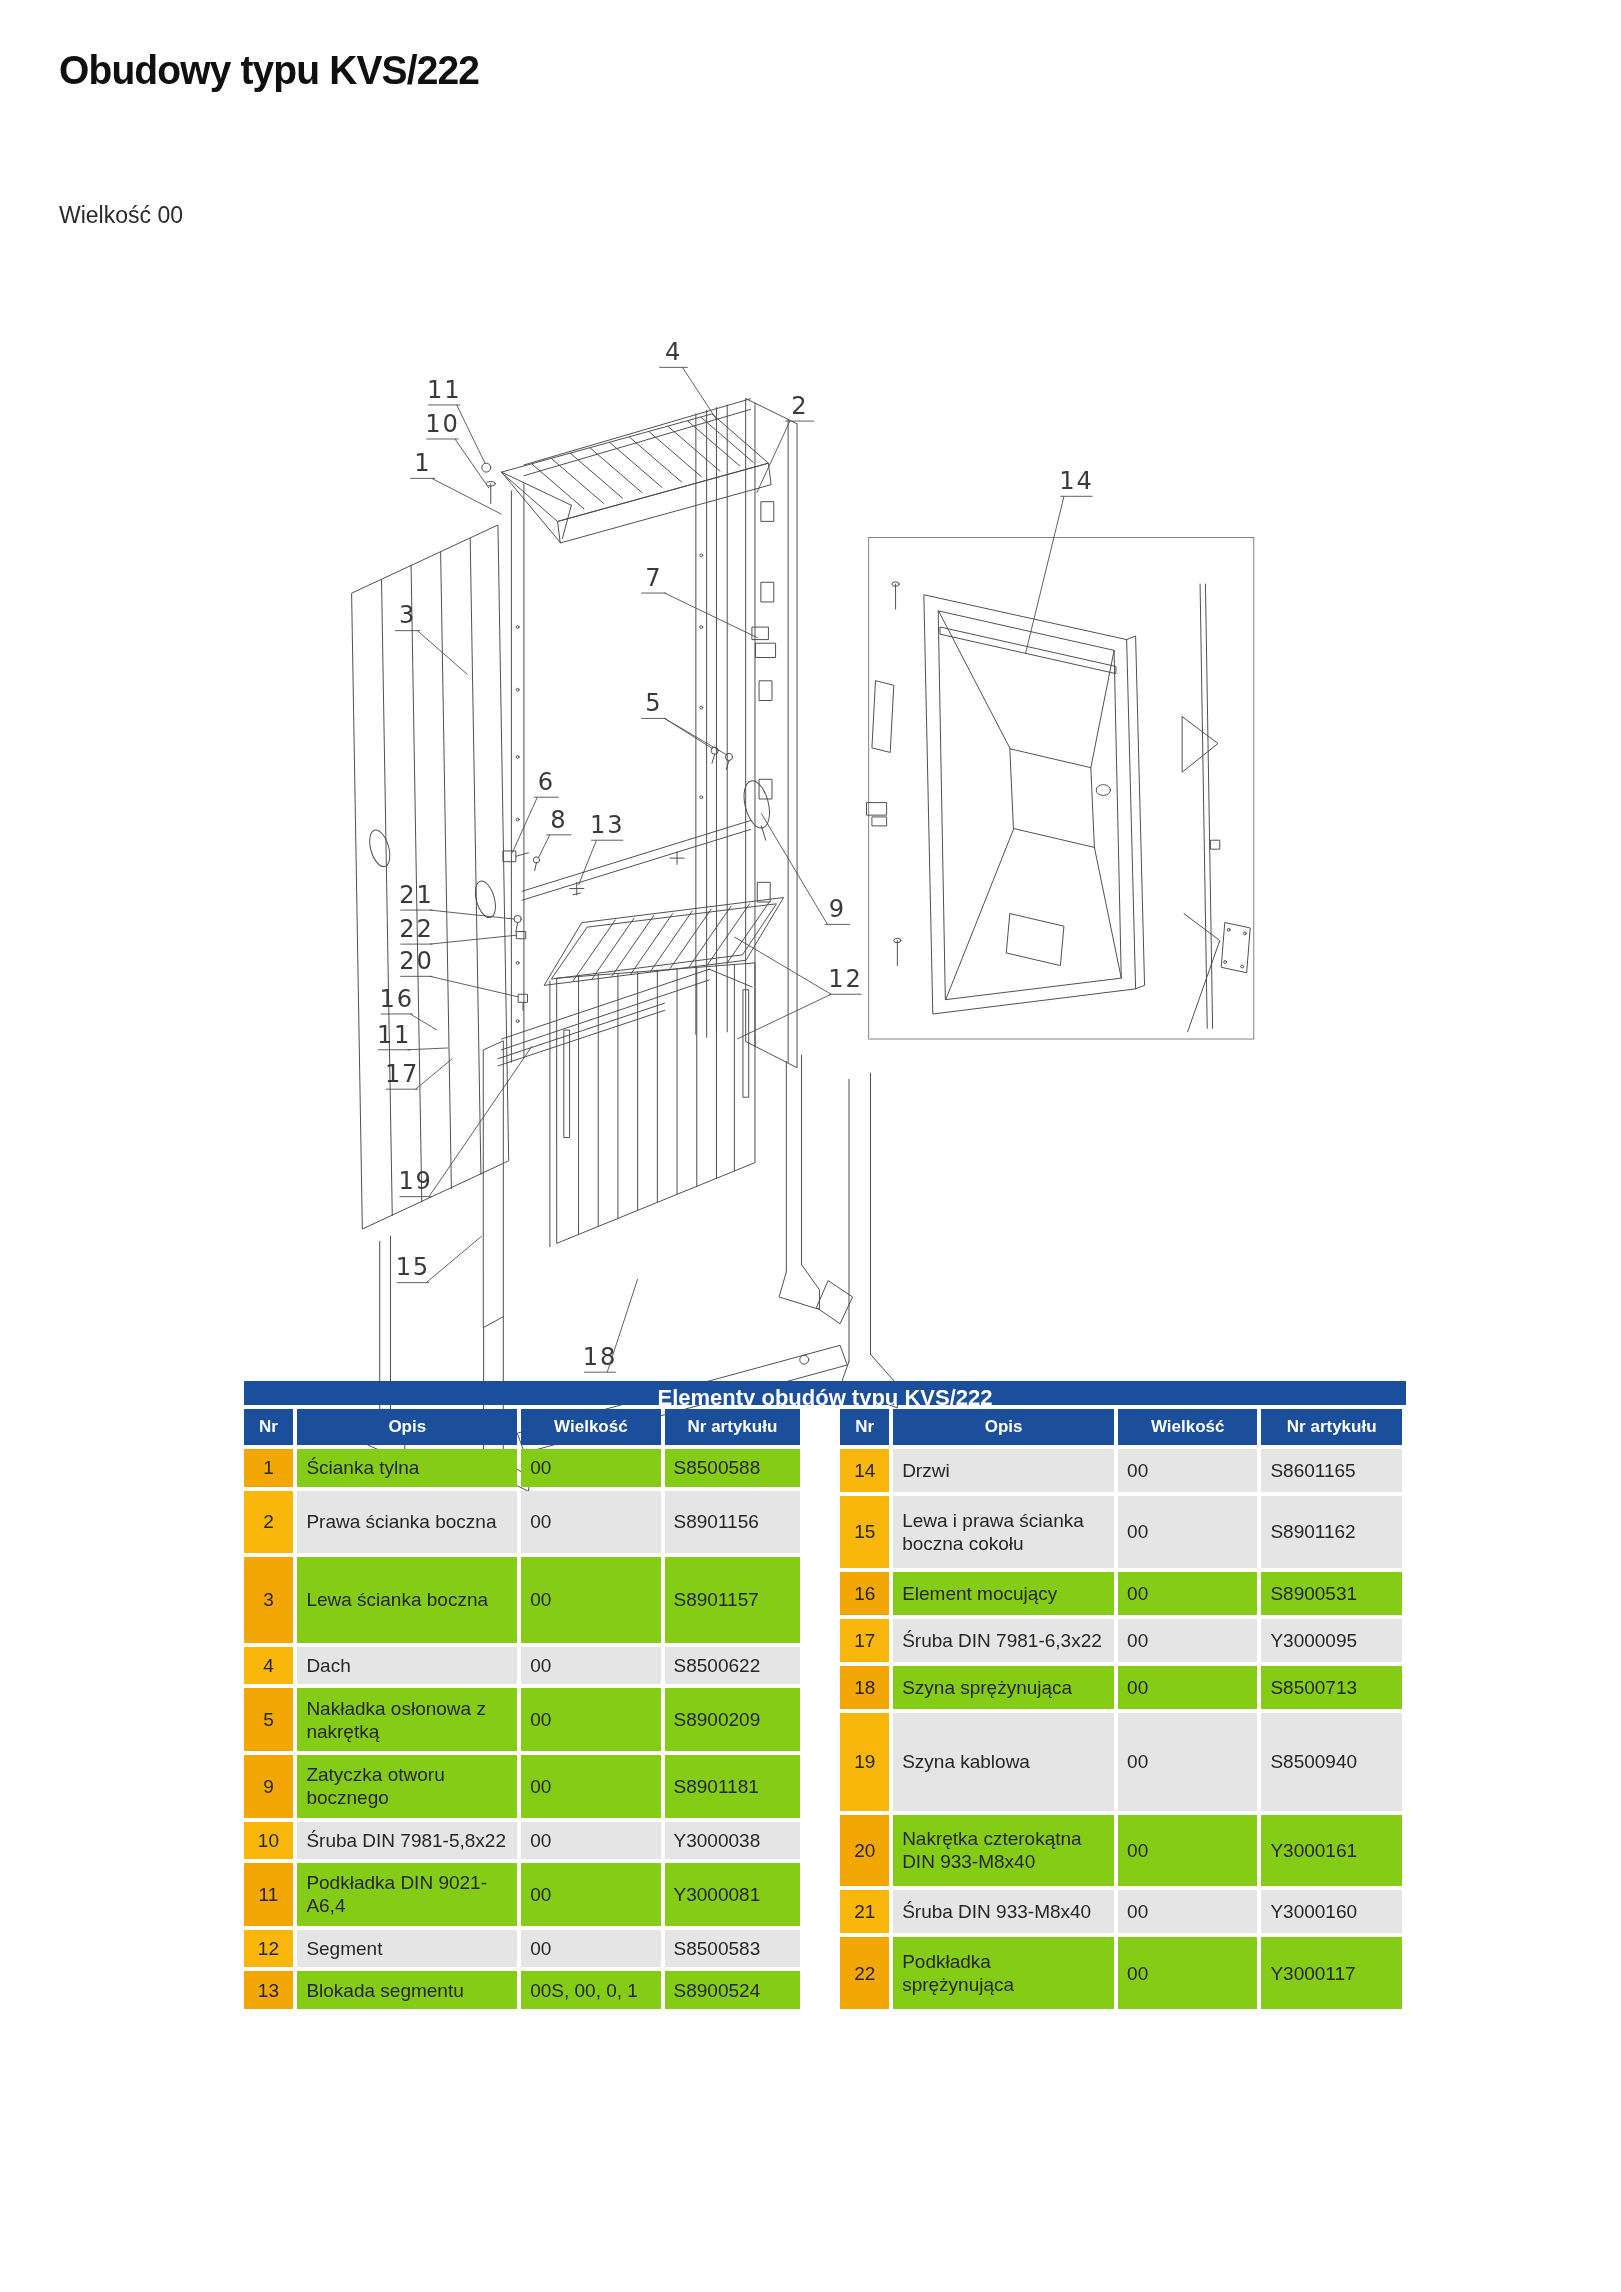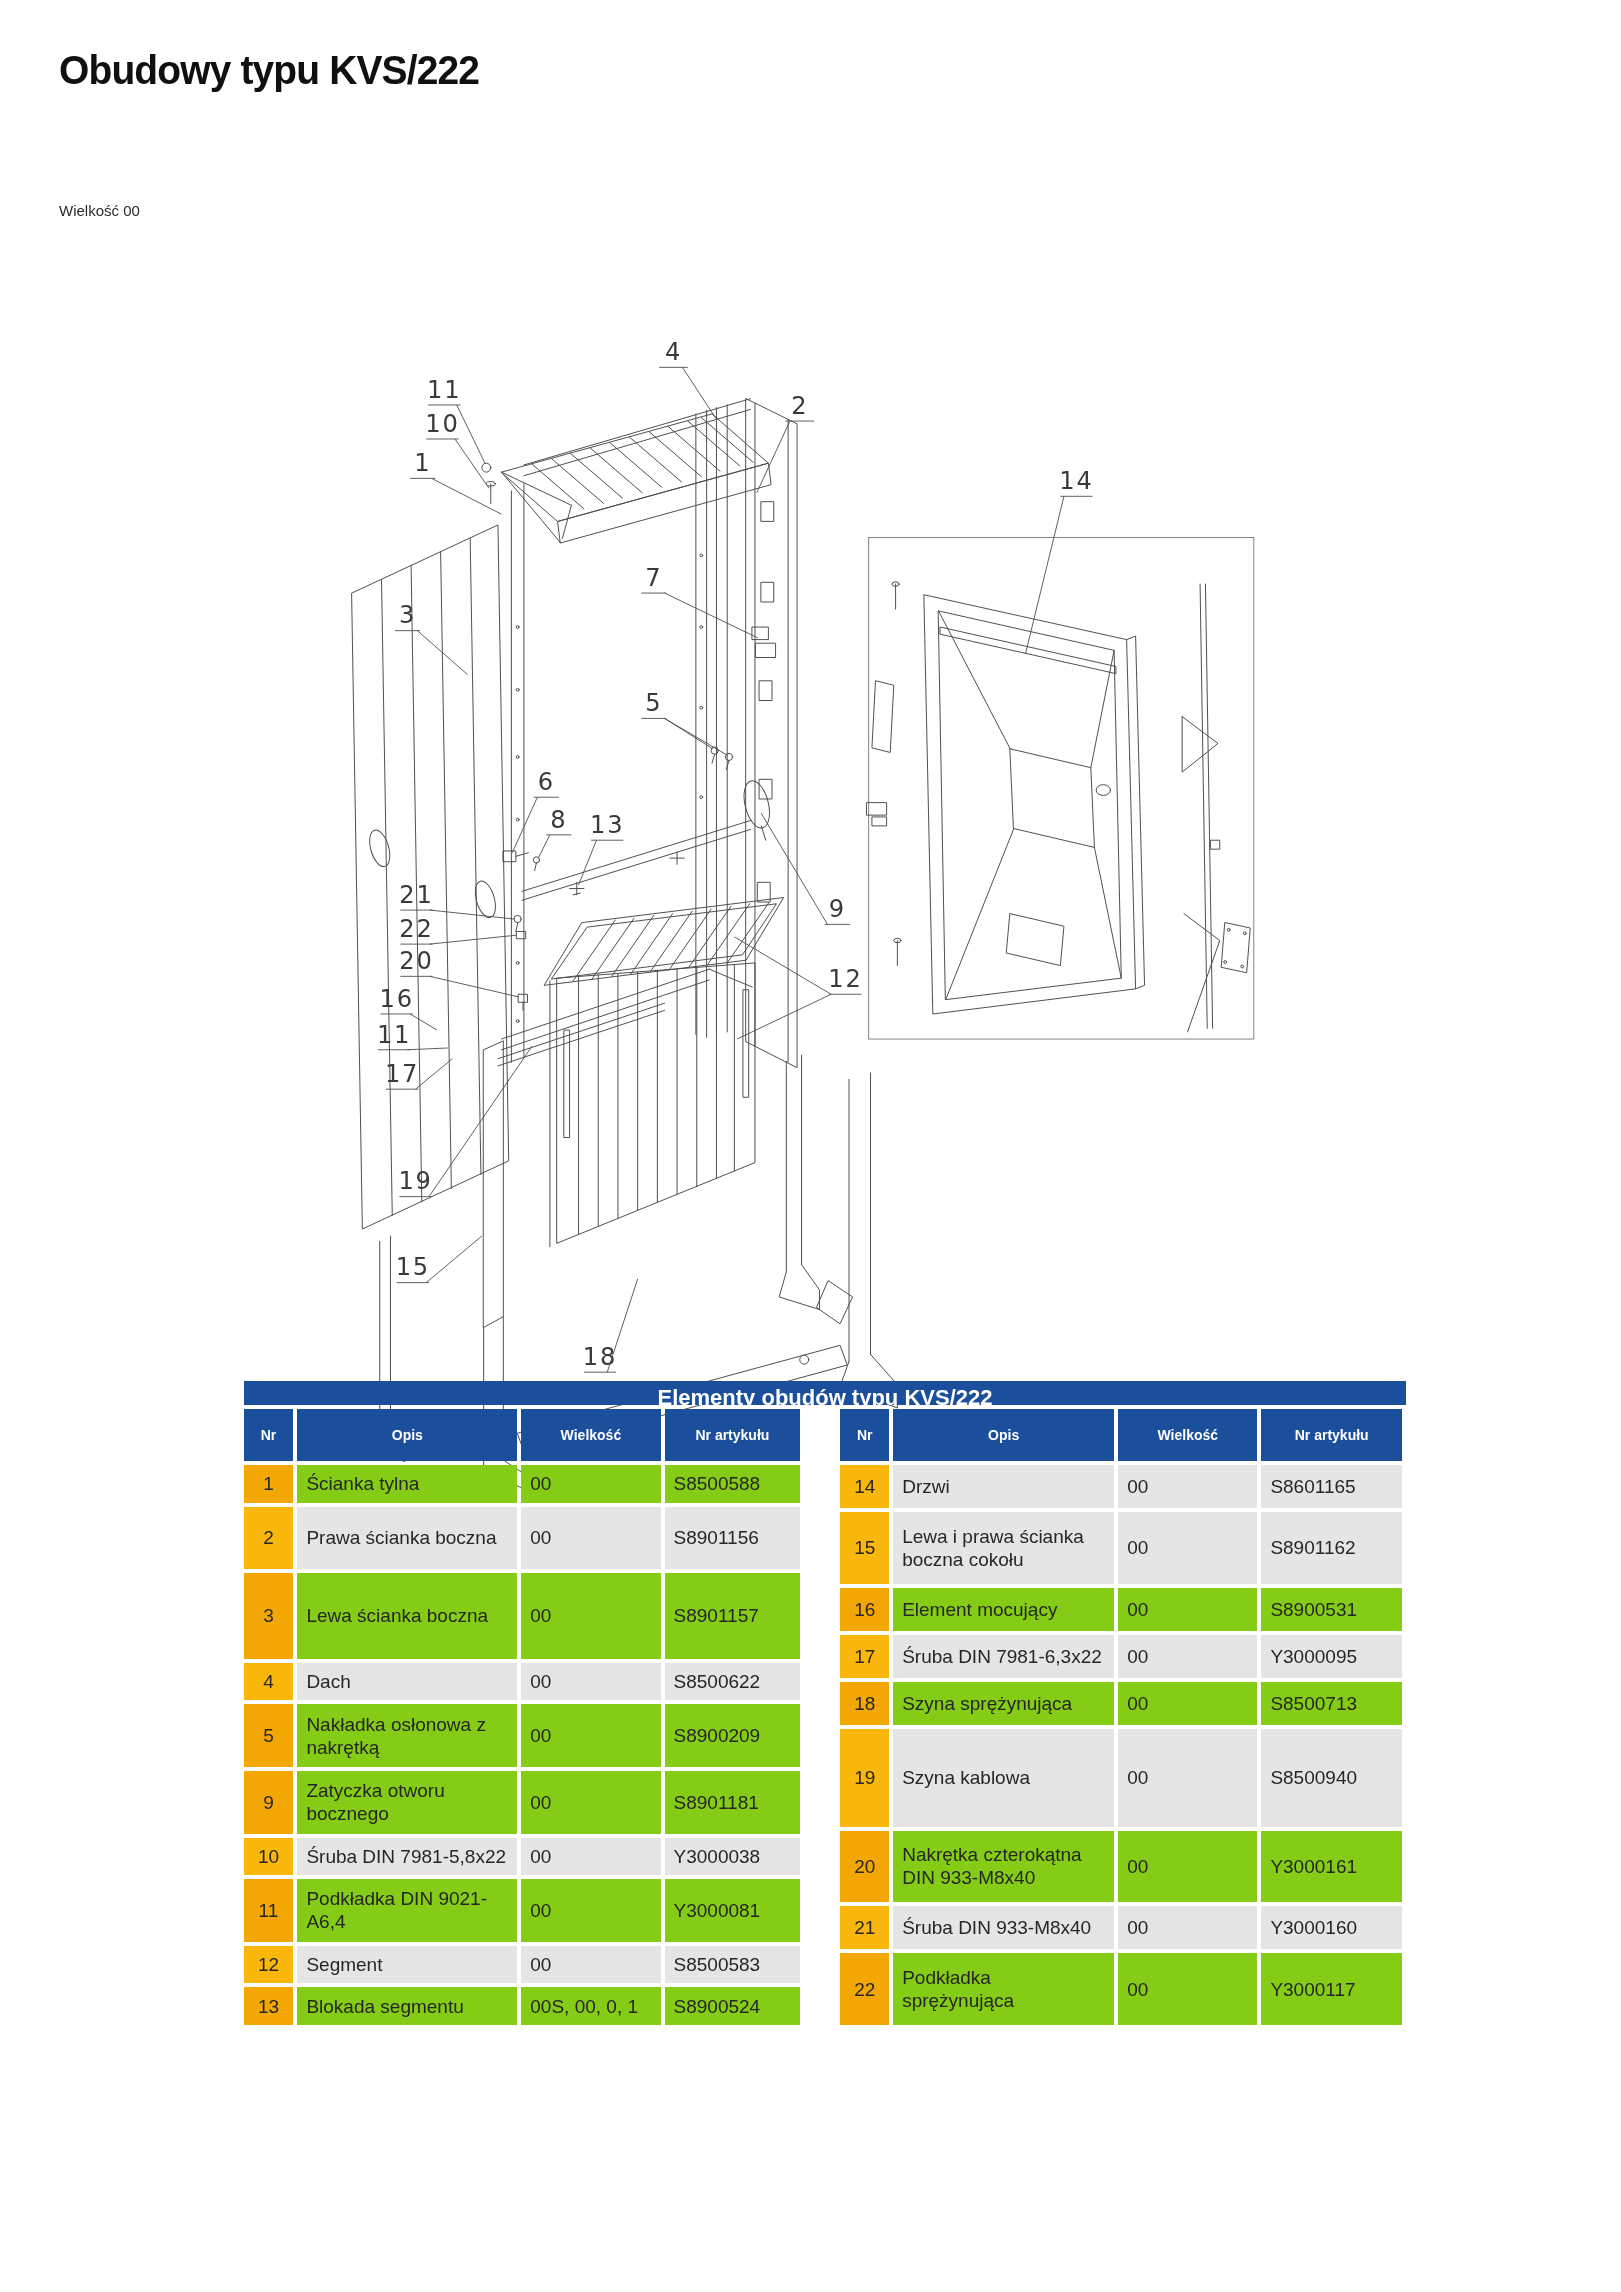--- a/index.html
+++ b/index.html
@@ -1,28 +1,28 @@
 <!DOCTYPE html>
 <html style="font-size:14.3px"><head>
 <meta charset="utf-8">
 <style>
   html,body{margin:0;padding:0;background:#e8e8e8;}
   .page{position:relative;width:1621px;height:2293px;background:#ffffff;
         font-family:"Liberation Sans",sans-serif;overflow:hidden;margin:0 auto;}
   .page-title{position:absolute;left:59px;top:47px;margin:0;font-size:41px;font-weight:bold;
         color:#101010;letter-spacing:-0.9px;transform:scaleX(.95);transform-origin:left center;}
-  .page-subtitle{position:absolute;left:59px;top:202px;font-size:15px;color:#2a2a2a;}
+  .page-subtitle{position:absolute;left:59px;top:202px;font-size:23px;color:#2a2a2a;}
   svg.diagram{position:absolute;left:0;top:0;}
 
   .tables{position:absolute;left:244px;top:1381px;width:1162px;}
   .table-title{background:#1B4F9C;color:#fff;font-size:22px;font-weight:bold;text-align:center;
         height:24px;line-height:34px;}
   .tables-flex{display:flex;gap:32px;margin-left:-4.5px;}
   table.parts{border-collapse:separate;border-spacing:4.5px;table-layout:fixed;}
-  table.parts th{background:#1B4F9C;color:#fff;font-size:14px;font-weight:bold;height:52px;
+  table.parts th{background:#1B4F9C;color:#fff;font-size:17px;font-weight:bold;height:36px;
         text-align:center;padding:0 3.6px;}
   table.parts td{font-size:19px;color:#262626;padding:1.8px 9px;vertical-align:middle;line-height:1.22;}
   td.nr{text-align:center;padding:1.8px 1.8px;font-size:19.7px;color:#181818;}
   tr.dark td{background:#84cc16;}
   tr.light td{background:#e5e5e5;}
   tr.dark td.nr{background:#F3A705;}
   tr.light td.nr{background:#F9B70B;}
   td.ctr{text-align:left;}
   tr.h38 td{height:34px;}
   tr.h66 td{height:59px;}

